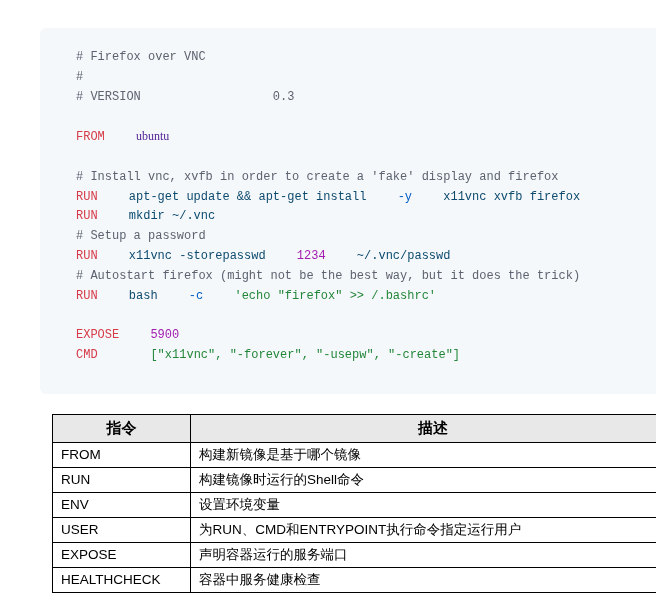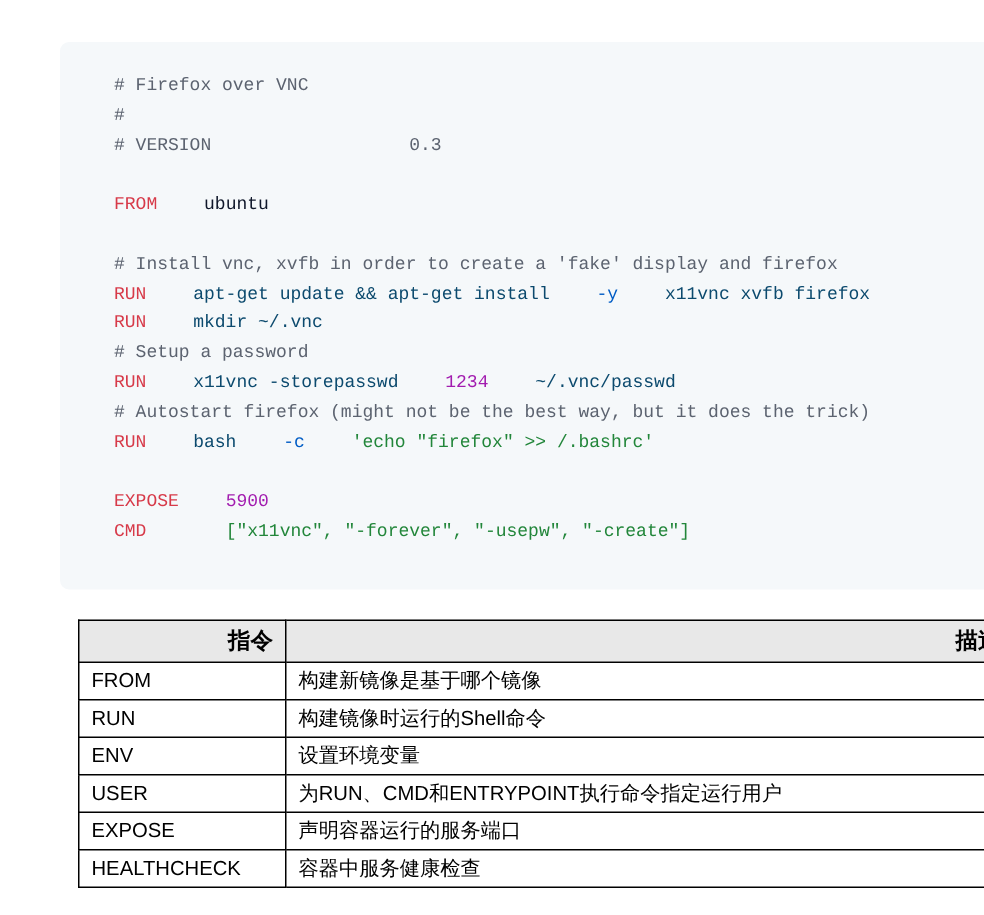--- a/index.html
+++ b/index.html
@@ -19,21 +19,21 @@
       padding: 20px 24px 28px 24px;
       margin: 4px 16px 20px 16px;
       font-family: "SFMono-Regular", Consolas, "Liberation Mono", Menlo, monospace;
       font-size: 12px;
       line-height: 1.65;
       white-space: pre;
       overflow: hidden;
     }
     .c-comment { color: #5c6370; }
     .c-kw { color: #d73a49; }
-    .c-image { color: #0f172a; }
+    .c-image { color: #4c1d95; font-family: Liberation Serif, serif; }
     .c-cmd { color: #0c4a6e; }
     .c-flag { color: #005cc5; }
     .c-string { color: #22863a; }
     .c-num { color: #a21caf; }
     .c-arr { color: #22863a; }
 
     .table-wrap {
       margin: 0 16px 8px 16px;
     }
     .ref-table {
@@ -44,21 +44,21 @@
     }
     .ref-table th, .ref-table td {
       border: 1.5px solid #000000;
       padding: 3px 8px;
       text-align: left;
       vertical-align: middle;
       height: 22px;
     }
     .ref-table th {
       background: #e8e8e8;
-      text-align: right;
+      text-align: center;
       font-weight: bold;
       font-size: 15px;
       padding: 4px 8px;
       font-family: Liberation Mono, monospace;
     }
     .ref-table td:first-child {
       width: 138px;
       font-family: Arial, sans-serif;
     }
     .ref-table td:nth-child(2) {

